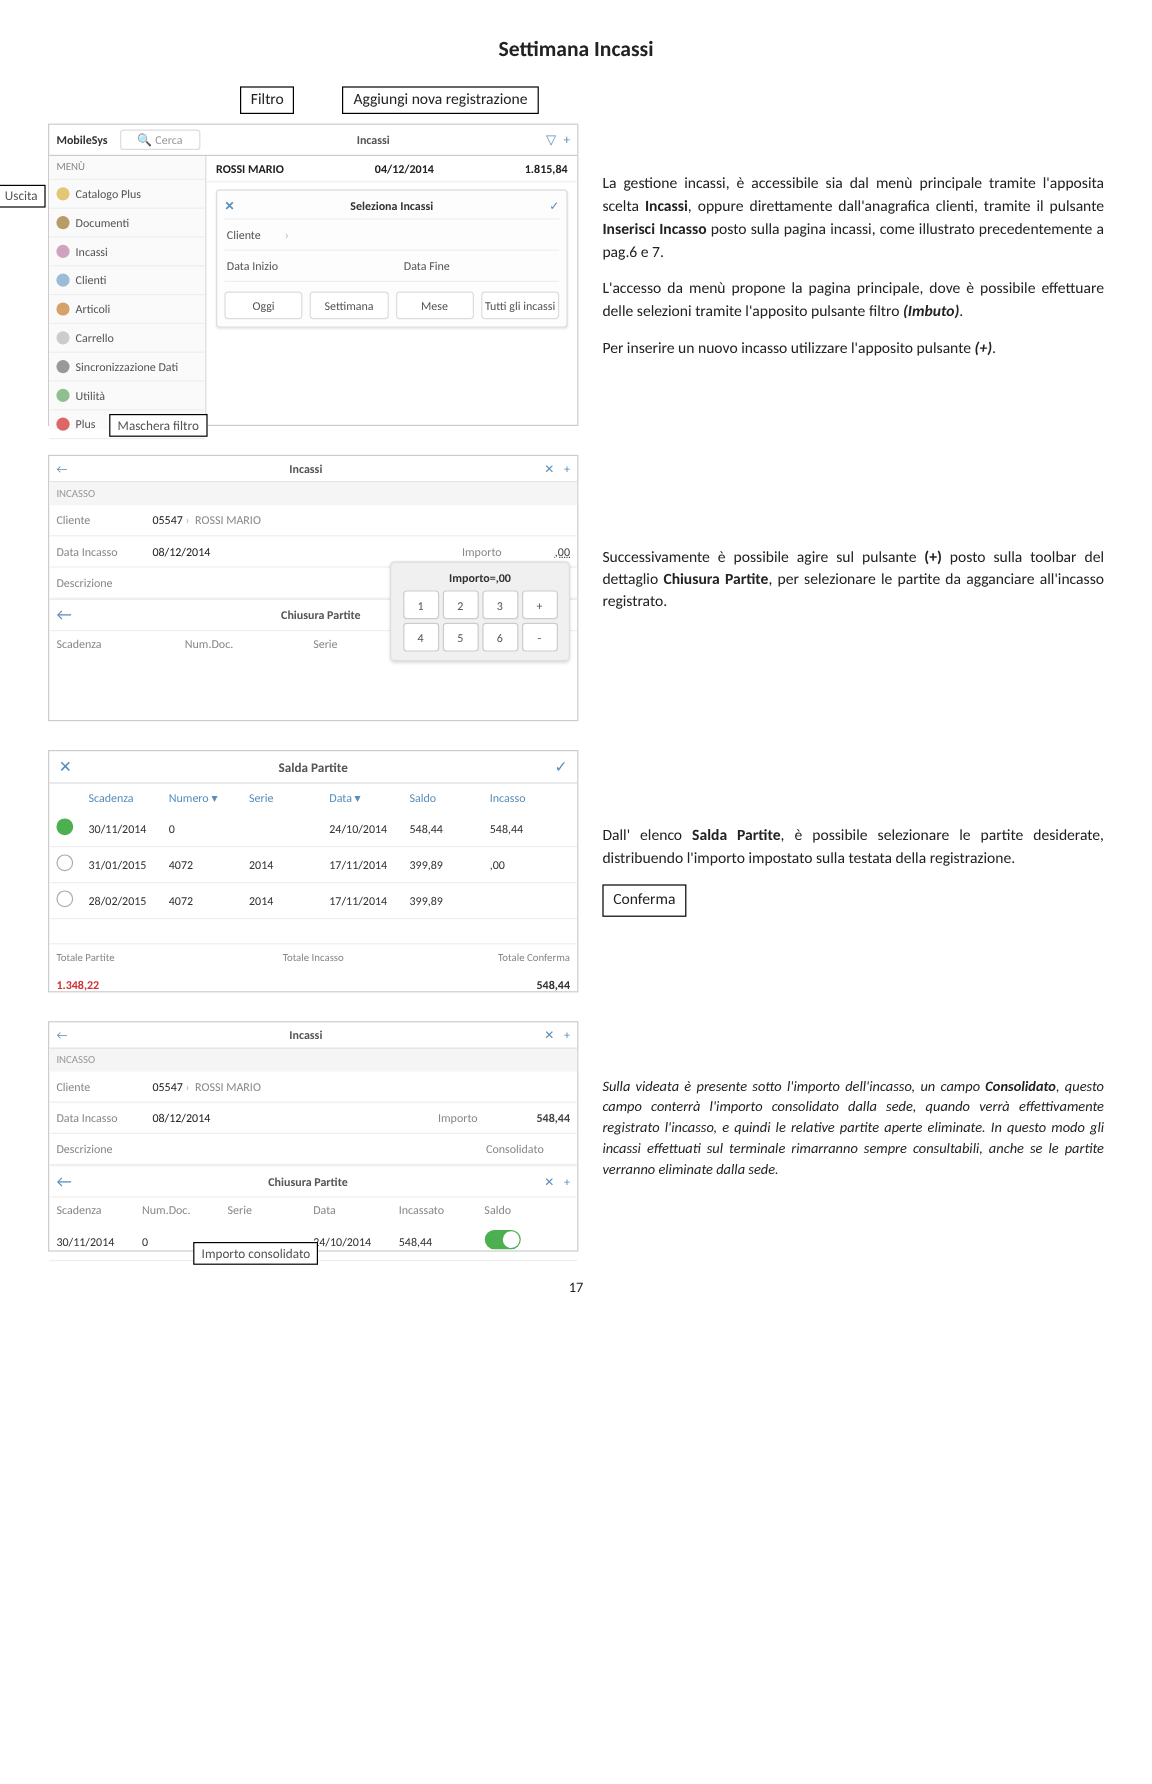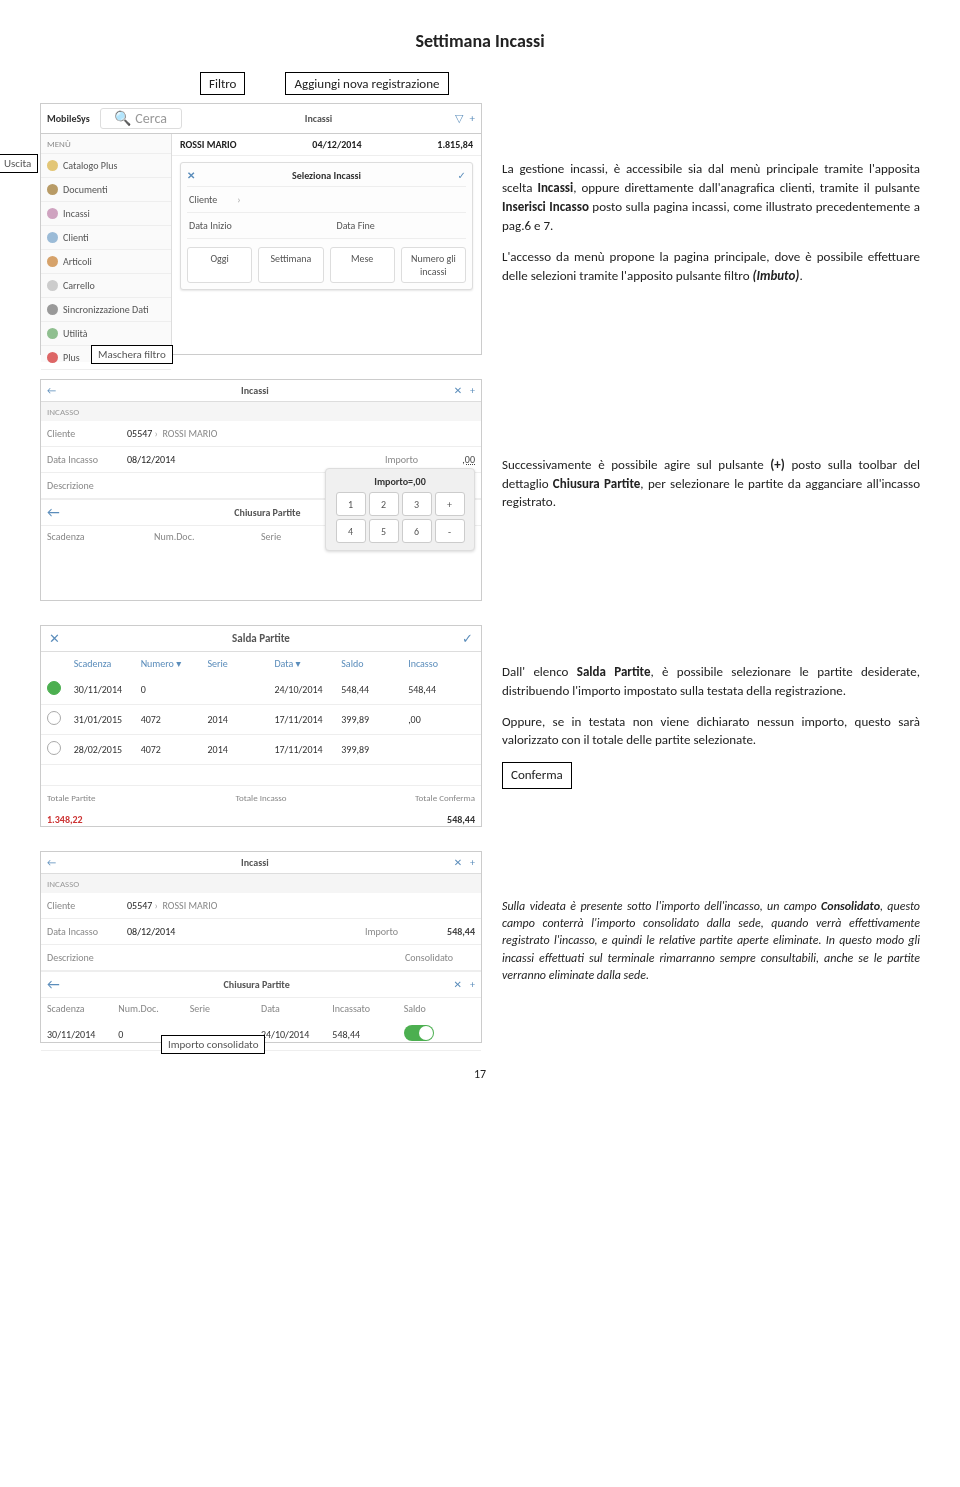--- a/index.html
+++ b/index.html
@@ -68,21 +68,21 @@
     border-bottom: 1px solid #ccc;
     padding: 4px 6px;
     gap: 10px;
   }
   .ss1-topbar .brand { font-weight: bold; color: #333; }
   .ss1-topbar .search {
     border: 1px solid #ddd;
     border-radius: 3px;
     padding: 1px 14px;
     color: #999;
-    font-size: 14px;
+    font-size: 10px;
   }
   .ss1-topbar .spacer { flex: 1; text-align: center; font-weight: bold; }
   .ss1-topbar .tbicons { color: #5b8dbb; font-size: 11px; display:flex; gap:6px; }
   .ss1-main { display: flex; height: calc(100% - 22px); }
   .ss1-menu {
     width: 130px;
     border-right: 1px solid #ddd;
     background: #fafafa;
   }
   .ss1-menu .mh { color: #888; font-size: 9px; padding: 4px 6px; border-bottom: 1px solid #eee; }
@@ -250,34 +250,37 @@
             <span class="small-chev">›</span>
           </div>
           <div class="ss1-mrow">
             <span style="flex:1">Data Inizio</span>
             <span style="flex:1">Data Fine</span>
           </div>
           <div class="ss1-btns">
             <div class="b">Oggi</div>
             <div class="b">Settimana</div>
             <div class="b">Mese</div>
-            <div class="b">Numero gli incassi</div>
+            <div class="b">Tutti gli incassi</div>
           </div>
         </div>
       </div>
     </div>
     <div class="callout-abs" style="left:-44px; top:50px;">Uscita</div>
     <div class="callout-abs" style="left:50px; bottom:-10px;">Maschera filtro</div>
   </div>
   <div class="text-col">
     <p>
       <span>La gestione incassi, è accessibile sia dal menù principale tramite l'apposita scelta </span><span class="bold">Incassi</span><span>, oppure direttamente dall'anagrafica clienti, tramite il pulsante </span><span class="bold">Inserisci Incasso</span><span> posto sulla pagina incassi, come illustrato precedentemente a pag.6 e 7.</span>
     </p>
     <p>
       <span>L'accesso da menù propone la pagina principale, dove è possibile effettuare delle selezioni tramite l'apposito pulsante filtro </span><span class="bolditalic">(Imbuto)</span><span>.</span>
+    </p>
+    <p>
+      <span>Per inserire un nuovo incasso utilizzare l'apposito pulsante </span><span class="bolditalic">(+)</span><span>.</span>
     </p>
   </div>
 </div>
 
 <div class="block-row">
   <div class="ss ss2">
     <div class="ss2-h">
       <span class="back">←</span>
       <span class="t">Incassi</span>
       <span class="acts">
@@ -383,21 +386,20 @@
     </div>
     <div class="ss3-tot">
       <span class="a">1.348,22</span>
       <span class="b">548,44</span>
     </div>
   </div>
   <div class="text-col">
     <p>
       <span>Dall' elenco </span><span class="bold">Salda Partite</span><span>, è possibile selezionare le partite desiderate, distribuendo l'importo impostato sulla testata della registrazione.</span>
     </p>
-    <p>Oppure, se in testata non viene dichiarato nessun importo, questo sarà valorizzato con il totale delle partite selezionate.</p>
     <div class="callout-box" style="display:inline-block">Conferma</div>
   </div>
 </div>
 
 <div class="block-row">
   <div class="ss ss4">
     <div class="ss2-h">
       <span class="back">←</span>
       <span class="t">Incassi</span>
       <span class="acts">

